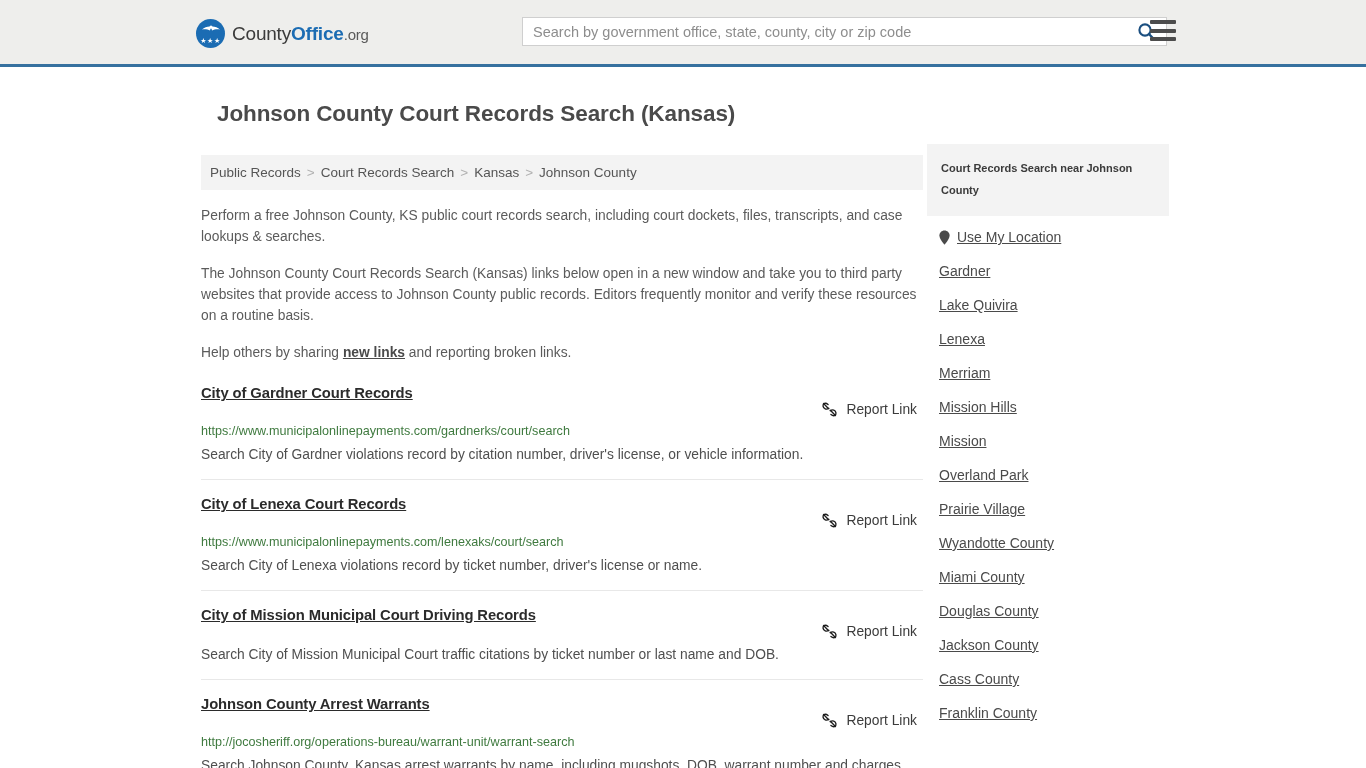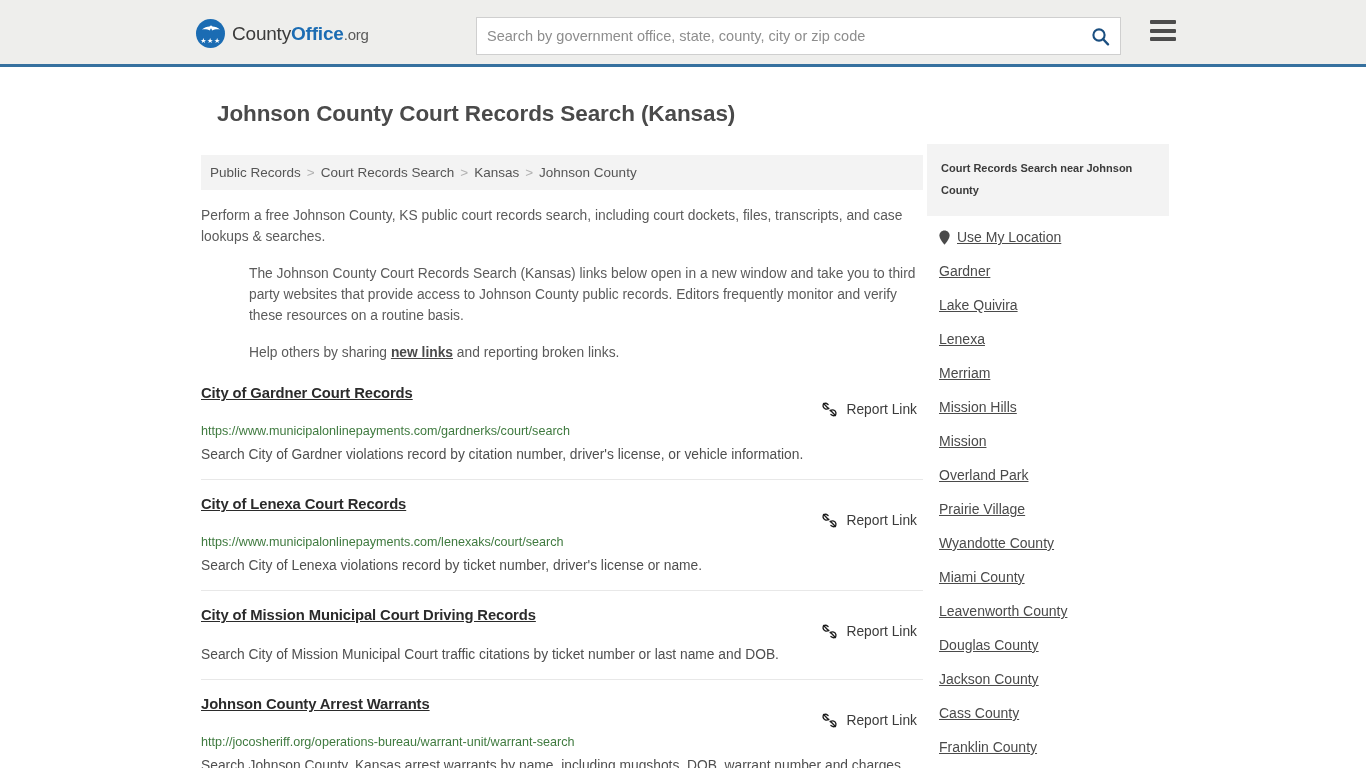--- a/index.html
+++ b/index.html
@@ -45,22 +45,22 @@
   .brand-text {
     font-size: 19px; color: #3b3b3b; letter-spacing: -0.2px;
     white-space: nowrap;
   }
   .brand-text .b-office { color: #1b6cb3; font-weight: bold; }
   .brand-text .b-county { color: #3b3b3b; }
   .brand-text .b-org { color: #5a5a5a; font-size: 15px; }
 
   .search-wrap {
     position: absolute;
-    left: 476px; top: 17px;
-    width: 645px; height: 38px;
+    left: 522px; top: 17px;
+    width: 645px; height: 29px;
     background: #ffffff;
     border: 1px solid #cfcfcf;
     display: flex; align-items: center;
   }
   .search-input {
     flex: 1 1 auto;
     height: 100%;
     border: 0; outline: 0;
     padding: 0 10px;
     font-family: "Liberation Sans", sans-serif;
@@ -128,21 +128,21 @@
   }
   .breadcrumb .sep { color: #b1b1b1; margin: 0 6px; }
 
   .intro p {
     margin: 15px 0 0 0;
     font-size: 13.8px;
     line-height: 21px;
     color: #5b5b5b;
     max-width: 718px;
   }
-  .intro p.tight { margin-top: 16px; margin-left: 48px; }
+  .intro p.tight { margin-top: 16px; }
   .intro a.inline-link {
     color: #4a4a4a; text-decoration: underline; font-weight: bold; text-align: center;
   }
 
   
   .results { margin-top: 18px; }
   .result {
     border-bottom: 1px solid #e8e8e8;
     padding: 0 0 12px 0;
   }
@@ -388,23 +388,20 @@
           <div class="side-item">
             <a href="#">Prairie Village</a>
           </div>
           <div class="side-item">
             <a href="#">Wyandotte County</a>
           </div>
           <div class="side-item">
             <a href="#">Miami County</a>
           </div>
           <div class="side-item">
-            <a href="#">Leavenworth County</a>
-          </div>
-          <div class="side-item">
             <a href="#">Douglas County</a>
           </div>
           <div class="side-item">
             <a href="#">Jackson County</a>
           </div>
           <div class="side-item">
             <a href="#">Cass County</a>
           </div>
           <div class="side-item">
             <a href="#">Franklin County</a>

